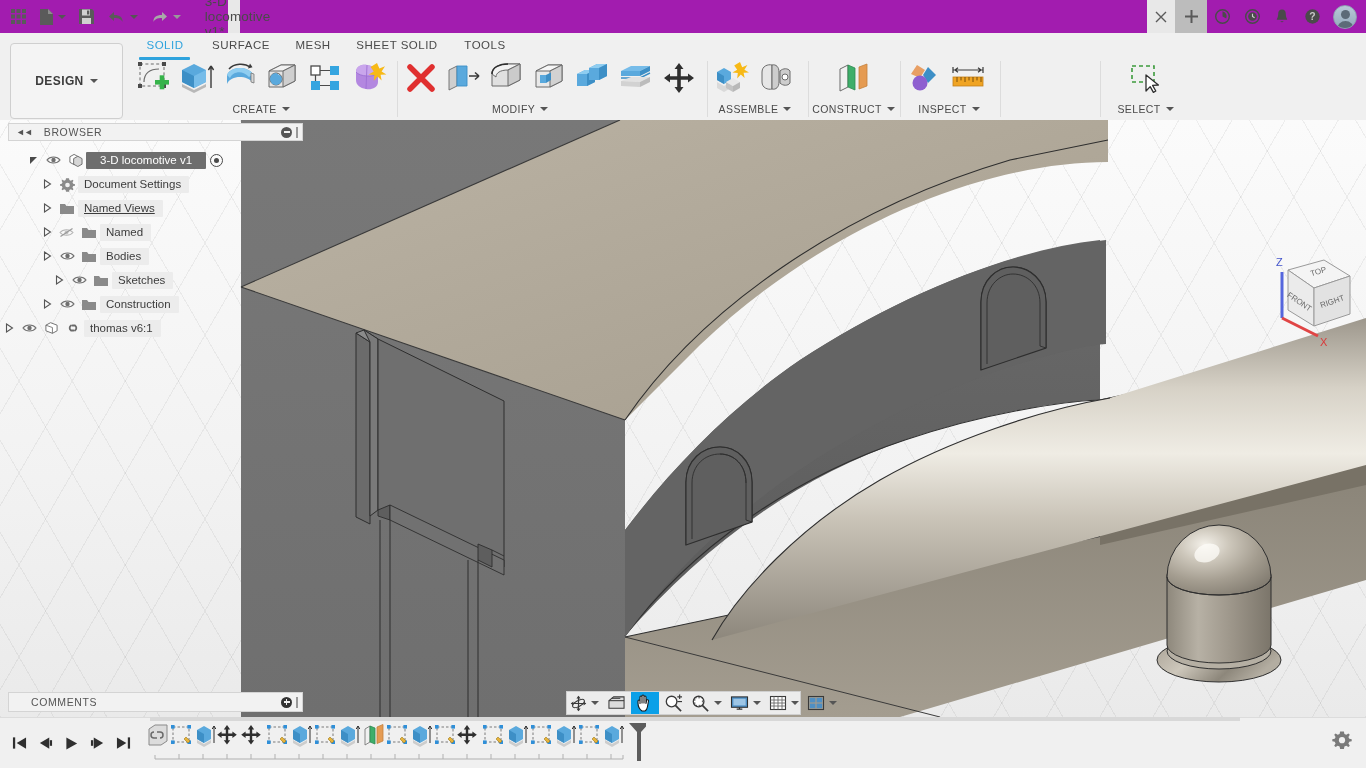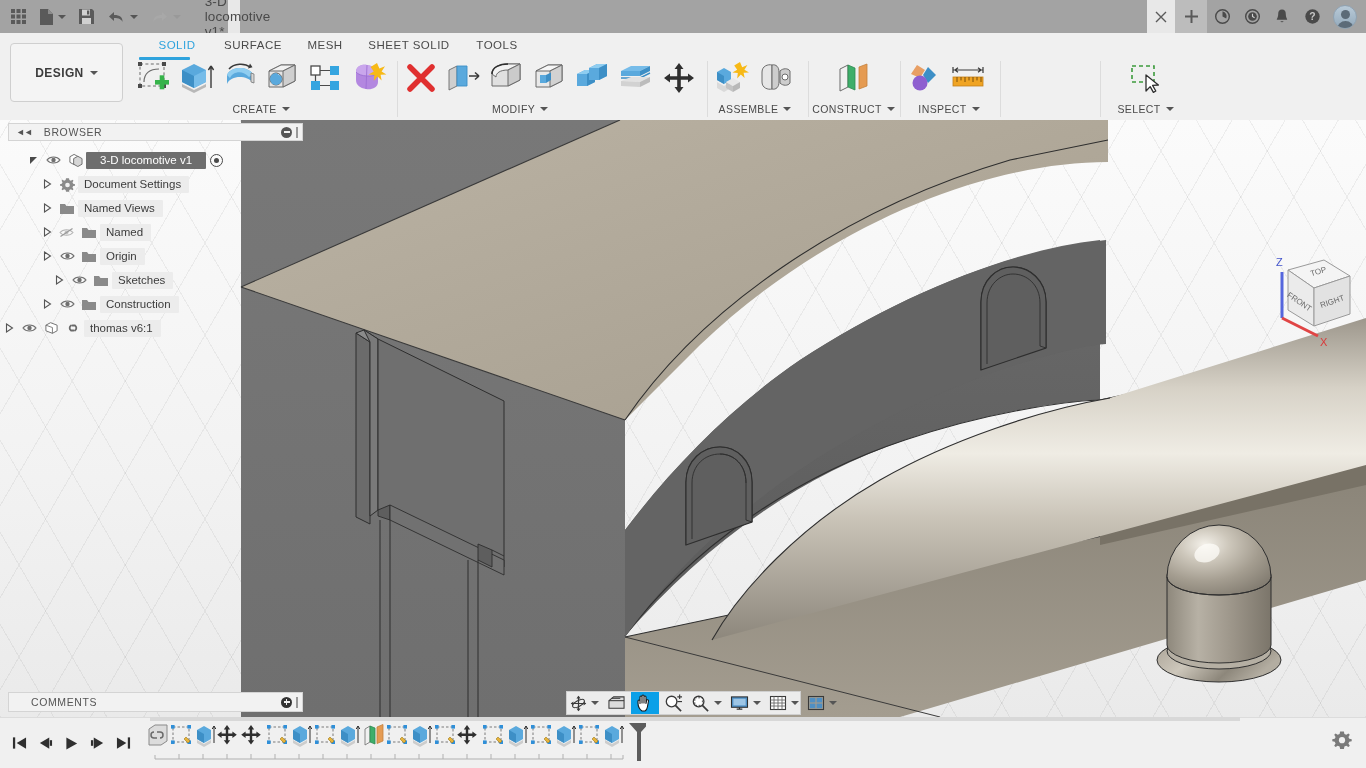--- a/index.html
+++ b/index.html
@@ -7,21 +7,21 @@
   body {
     font-family:"Liberation Sans", sans-serif;
     background:#f0f0f0;
     -webkit-font-smoothing:antialiased;
   }
   #app { position:relative; width:1366px; height:768px; }
 
   
   .titlebar {
     position:absolute; top:0; left:0; width:1366px; height:33px;
-    background:#a3a3a3;
+    background:#a21caf;
     display:flex; align-items:center;
   }
   .tb-left { display:flex; align-items:center; height:33px; padding-left:4px; }
   .tb-btn {
     display:flex; align-items:center; justify-content:center;
     height:33px; padding:0 6px; cursor:default;
   }
   .tb-btn svg { display:block; }
   .caret-dn {
     width:0;height:0;border-left:4px solid transparent;border-right:4px solid transparent;
@@ -59,27 +59,27 @@
     background:#5c6b78;left:7px;top:4px;}
   .avatar::after{content:"";position:absolute;width:17px;height:11px;border-radius:9px 9px 0 0;
     background:#5c6b78;left:3px;top:15px;}
 
   
   .ribbon {
     position:absolute; top:33px; left:0; width:1366px; height:87px;
     background:#f0f0f0;
   }
   .design-box {
-    position:absolute; left:10px; top:10px; width:113px; height:59px;
+    position:absolute; left:10px; top:10px; width:113px; height:76px;
     border:1px solid #cfcfcf; border-radius:4px; background:#f4f4f4;
     display:flex; align-items:center; justify-content:center;
   }
   .design-label { font-size:12px; color:#3c3c3c; font-weight:bold; letter-spacing:.4px; }
 
-  .tabs { position:absolute; top:3px; left:142px; display:flex; }
+  .tabs { position:absolute; top:3px; left:130px; display:flex; }
   .tab {
     font-size:11.5px; letter-spacing:.5px; color:#4a4a4a;
     padding:3px 0; margin-right:0; text-align:center;
   }
   .tab.active { color:#2fa3dd; }
   .tab-underline {
     position:absolute; height:3px; background:#2fa3dd; top:24px; border-radius:1px;
   }
 
   .ribgroup { position:absolute; top:24px; height:63px; }
@@ -773,21 +773,21 @@
       </span>
       <span class="ticon">
         <svg width="15" height="15" viewBox="0 0 16 16">
           <path d="M8 1.2 L9.6 1.2 L10 3.2 L11.6 4 L13.3 2.9 L14.4 4 L13.3 5.7 L14.1 7.3 L16 7.7 L16 9.3 L14.1 9.7 L13.3 11.3 L14.4 13 L13.3 14.1 L11.6 13 L10 13.8 L9.6 15.8 L8 15.8 L6.4 15.8 L6 13.8 L4.4 13 L2.7 14.1 L1.6 13 L2.7 11.3 L1.9 9.7 L0 9.3 L0 7.7 L1.9 7.3 L2.7 5.7 L1.6 4 L2.7 2.9 L4.4 4 L6 3.2 L6.4 1.2 Z" fill="#8a8a8a"></path>
           <circle cx="8" cy="8.5" r="2.5" fill="#f0f0f0"></circle>
         </svg>
       </span>
       <span class="tlabel">Document Settings</span>
     </div>
 
-    <div class="trow" style="padding-left:38px;">
+    <div class="trow" style="padding-left:38px;text-decoration:underline;">
       <span class="tri">
         <svg width="9" height="10" viewBox="0 0 9 10">
             <path d="M1.5 1 L7.5 5 L1.5 9 Z" fill="none" stroke="#555" stroke-width="1.1"></path>
           </svg>
       </span>
       <span class="ticon">
         <svg width="16" height="13" viewBox="0 0 16 13">
           <path d="M1 2 H6 L7.5 4 H15 V12 H1 Z" fill="#8a8a8a"></path>
         </svg>
       </span>
@@ -825,21 +825,21 @@
         <svg width="15" height="10" viewBox="0 0 15 10">
           <path d="M1 5 C4 1 11 1 14 5 C11 9 4 9 1 5 Z" fill="none" stroke="#707070" stroke-width="1.2"></path>
           <circle cx="7.5" cy="5" r="2.2" fill="#707070"></circle>
         </svg>
       </span>
       <span class="ticon">
         <svg width="16" height="13" viewBox="0 0 16 13">
           <path d="M1 2 H6 L7.5 4 H15 V12 H1 Z" fill="#8a8a8a"></path>
         </svg>
       </span>
-      <span class="tlabel">Origin</span>
+      <span class="tlabel">Bodies</span>
     </div>
 
     <div class="trow" style="padding-left:50px;">
       <span class="tri">
         <svg width="9" height="10" viewBox="0 0 9 10">
             <path d="M1.5 1 L7.5 5 L1.5 9 Z" fill="none" stroke="#555" stroke-width="1.1"></path>
           </svg>
       </span>
       <span class="eye">
         <svg width="15" height="10" viewBox="0 0 15 10">

